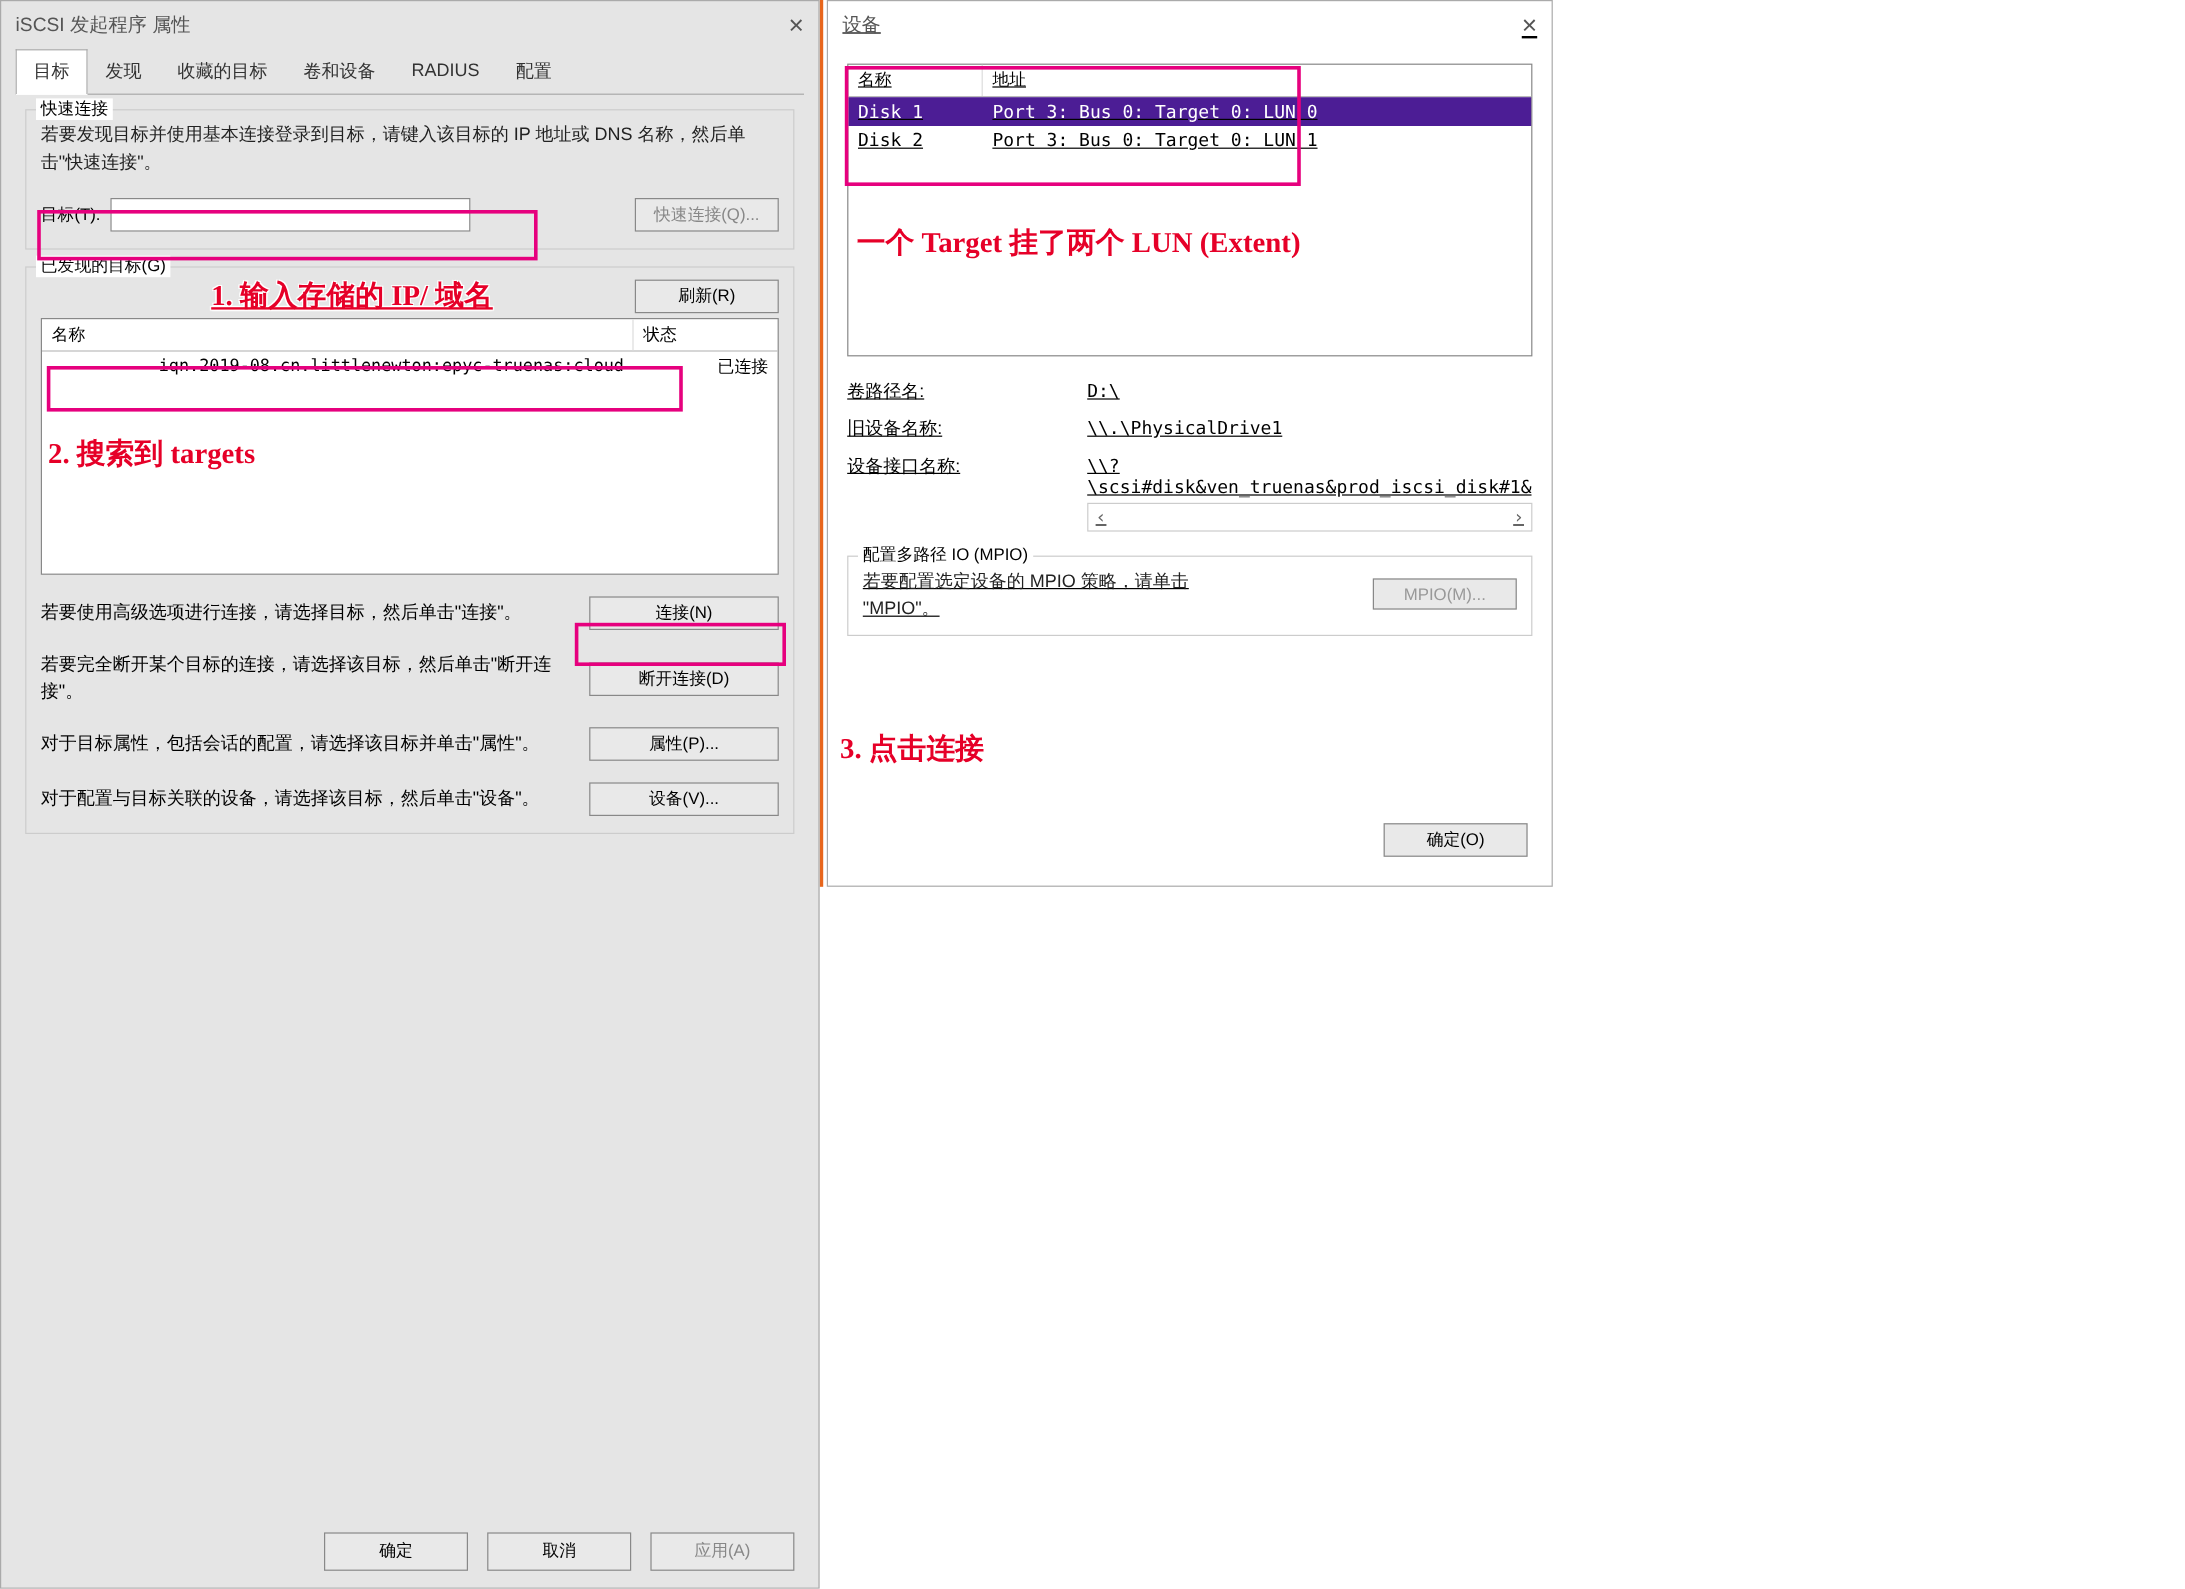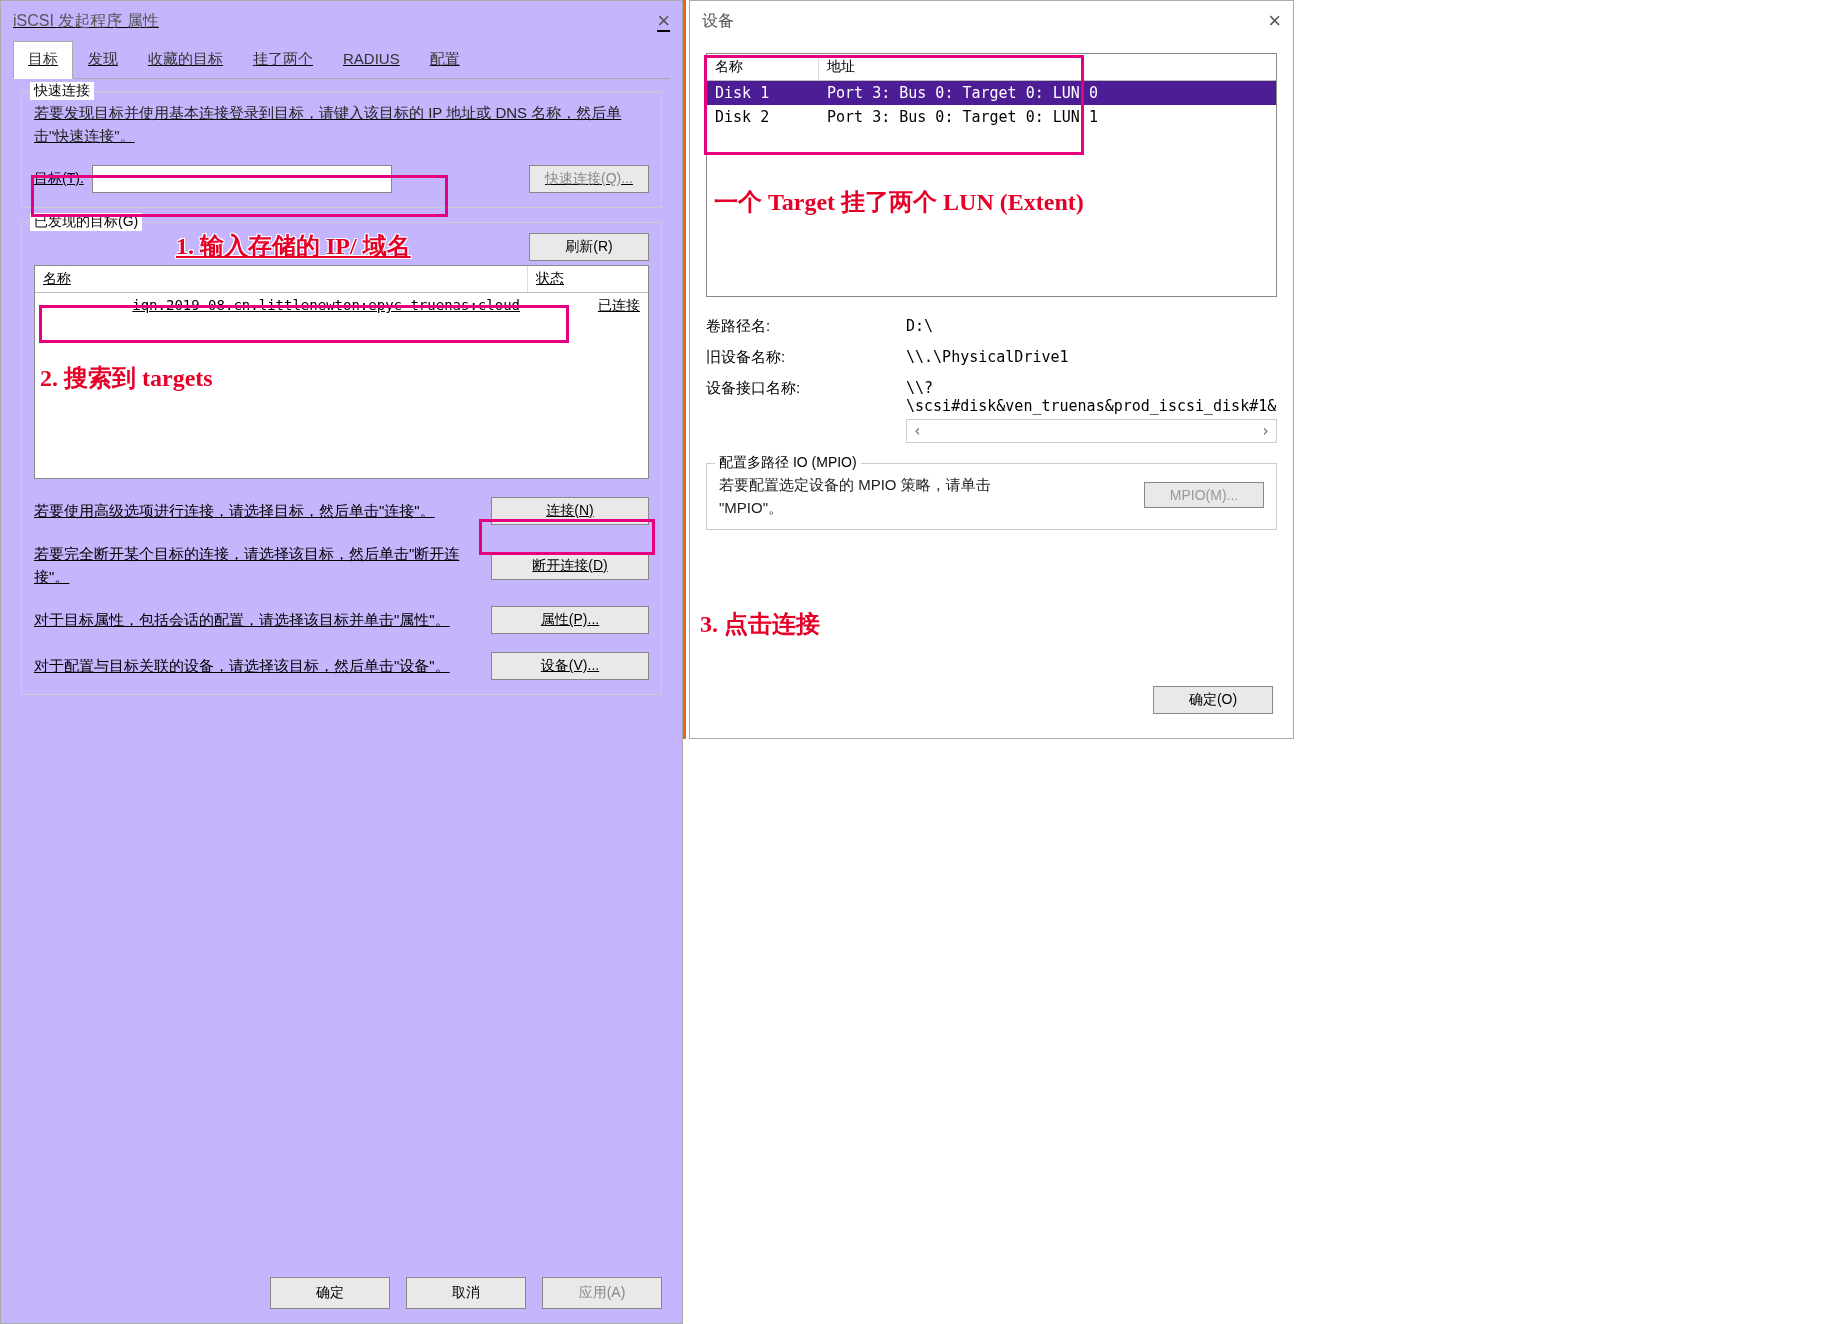--- a/index.html
+++ b/index.html
@@ -1,19 +1,19 @@
 <!DOCTYPE html>
 <html><head>
 <meta charset="utf-8">
 <style>
 * { box-sizing: border-box; margin: 0; padding: 0; }
 body { font-family: "Microsoft YaHei", SimSun, Arial, sans-serif; font-size: 14px; background: #fff; width: 1821px; height: 1324px; position: relative; }
 .container { display: flex; width: 100%; height: 100%; }
-.left-panel { width: 683px; height: 100%; border: 1px solid #aaa; position: relative; background: #c4b5fd; text-decoration: underline; }
-.right-panel { width: 605px; height: 739px; border: 1px solid #aaa; position: relative; margin-left: 3px; background: #fff; }
+.left-panel { width: 683px; height: 100%; border: 1px solid #aaa; position: relative; background: #e5e5e5; }
+.right-panel { width: 605px; height: 739px; border: 1px solid #aaa; position: relative; margin-left: 3px; background: #fff; text-decoration: underline; }
 .divider { width: 3px; background: #e8661c; height: 739px; }
 
 .titlebar { height: 40px; display: flex; align-items: center; padding: 0 12px; color: #555; font-size: 16px; }
 .titlebar .close { margin-left: auto; font-size: 22px; color: #555; cursor: pointer; font-family: Arial; }
 
 .tabs { display: flex; border-bottom: 1px solid #aaa; margin: 0 12px; }
 .tab { padding: 8px 14px; font-size: 15px; cursor: pointer; border: 1px solid transparent; color: #333; }
 .tab.active { border: 1px solid #aaa; border-bottom: 1px solid #fff; margin-bottom: -1px; background: #fff; }
 
 .content { padding: 8px 20px; }
@@ -86,21 +86,21 @@
 
   <div class="left-panel">
     <div class="titlebar">
       <span>iSCSI 发起程序 属性</span>
       <span class="close">×</span>
     </div>
     <div class="tabs">
       <div class="tab active">目标</div>
       <div class="tab">发现</div>
       <div class="tab">收藏的目标</div>
-      <div class="tab">挂了两个</div>
+      <div class="tab">卷和设备</div>
       <div class="tab">RADIUS</div>
       <div class="tab">配置</div>
     </div>
     <div class="content">
 
       <div class="group">
         <span class="group-title">快速连接</span>
         <div class="text-line">若要发现目标并使用基本连接登录到目标，请键入该目标的 IP 地址或 DNS 名称，然后单击"快速连接"。</div>
         <div class="row" style="margin-top:18px;">
           <span>目标(T):</span>

